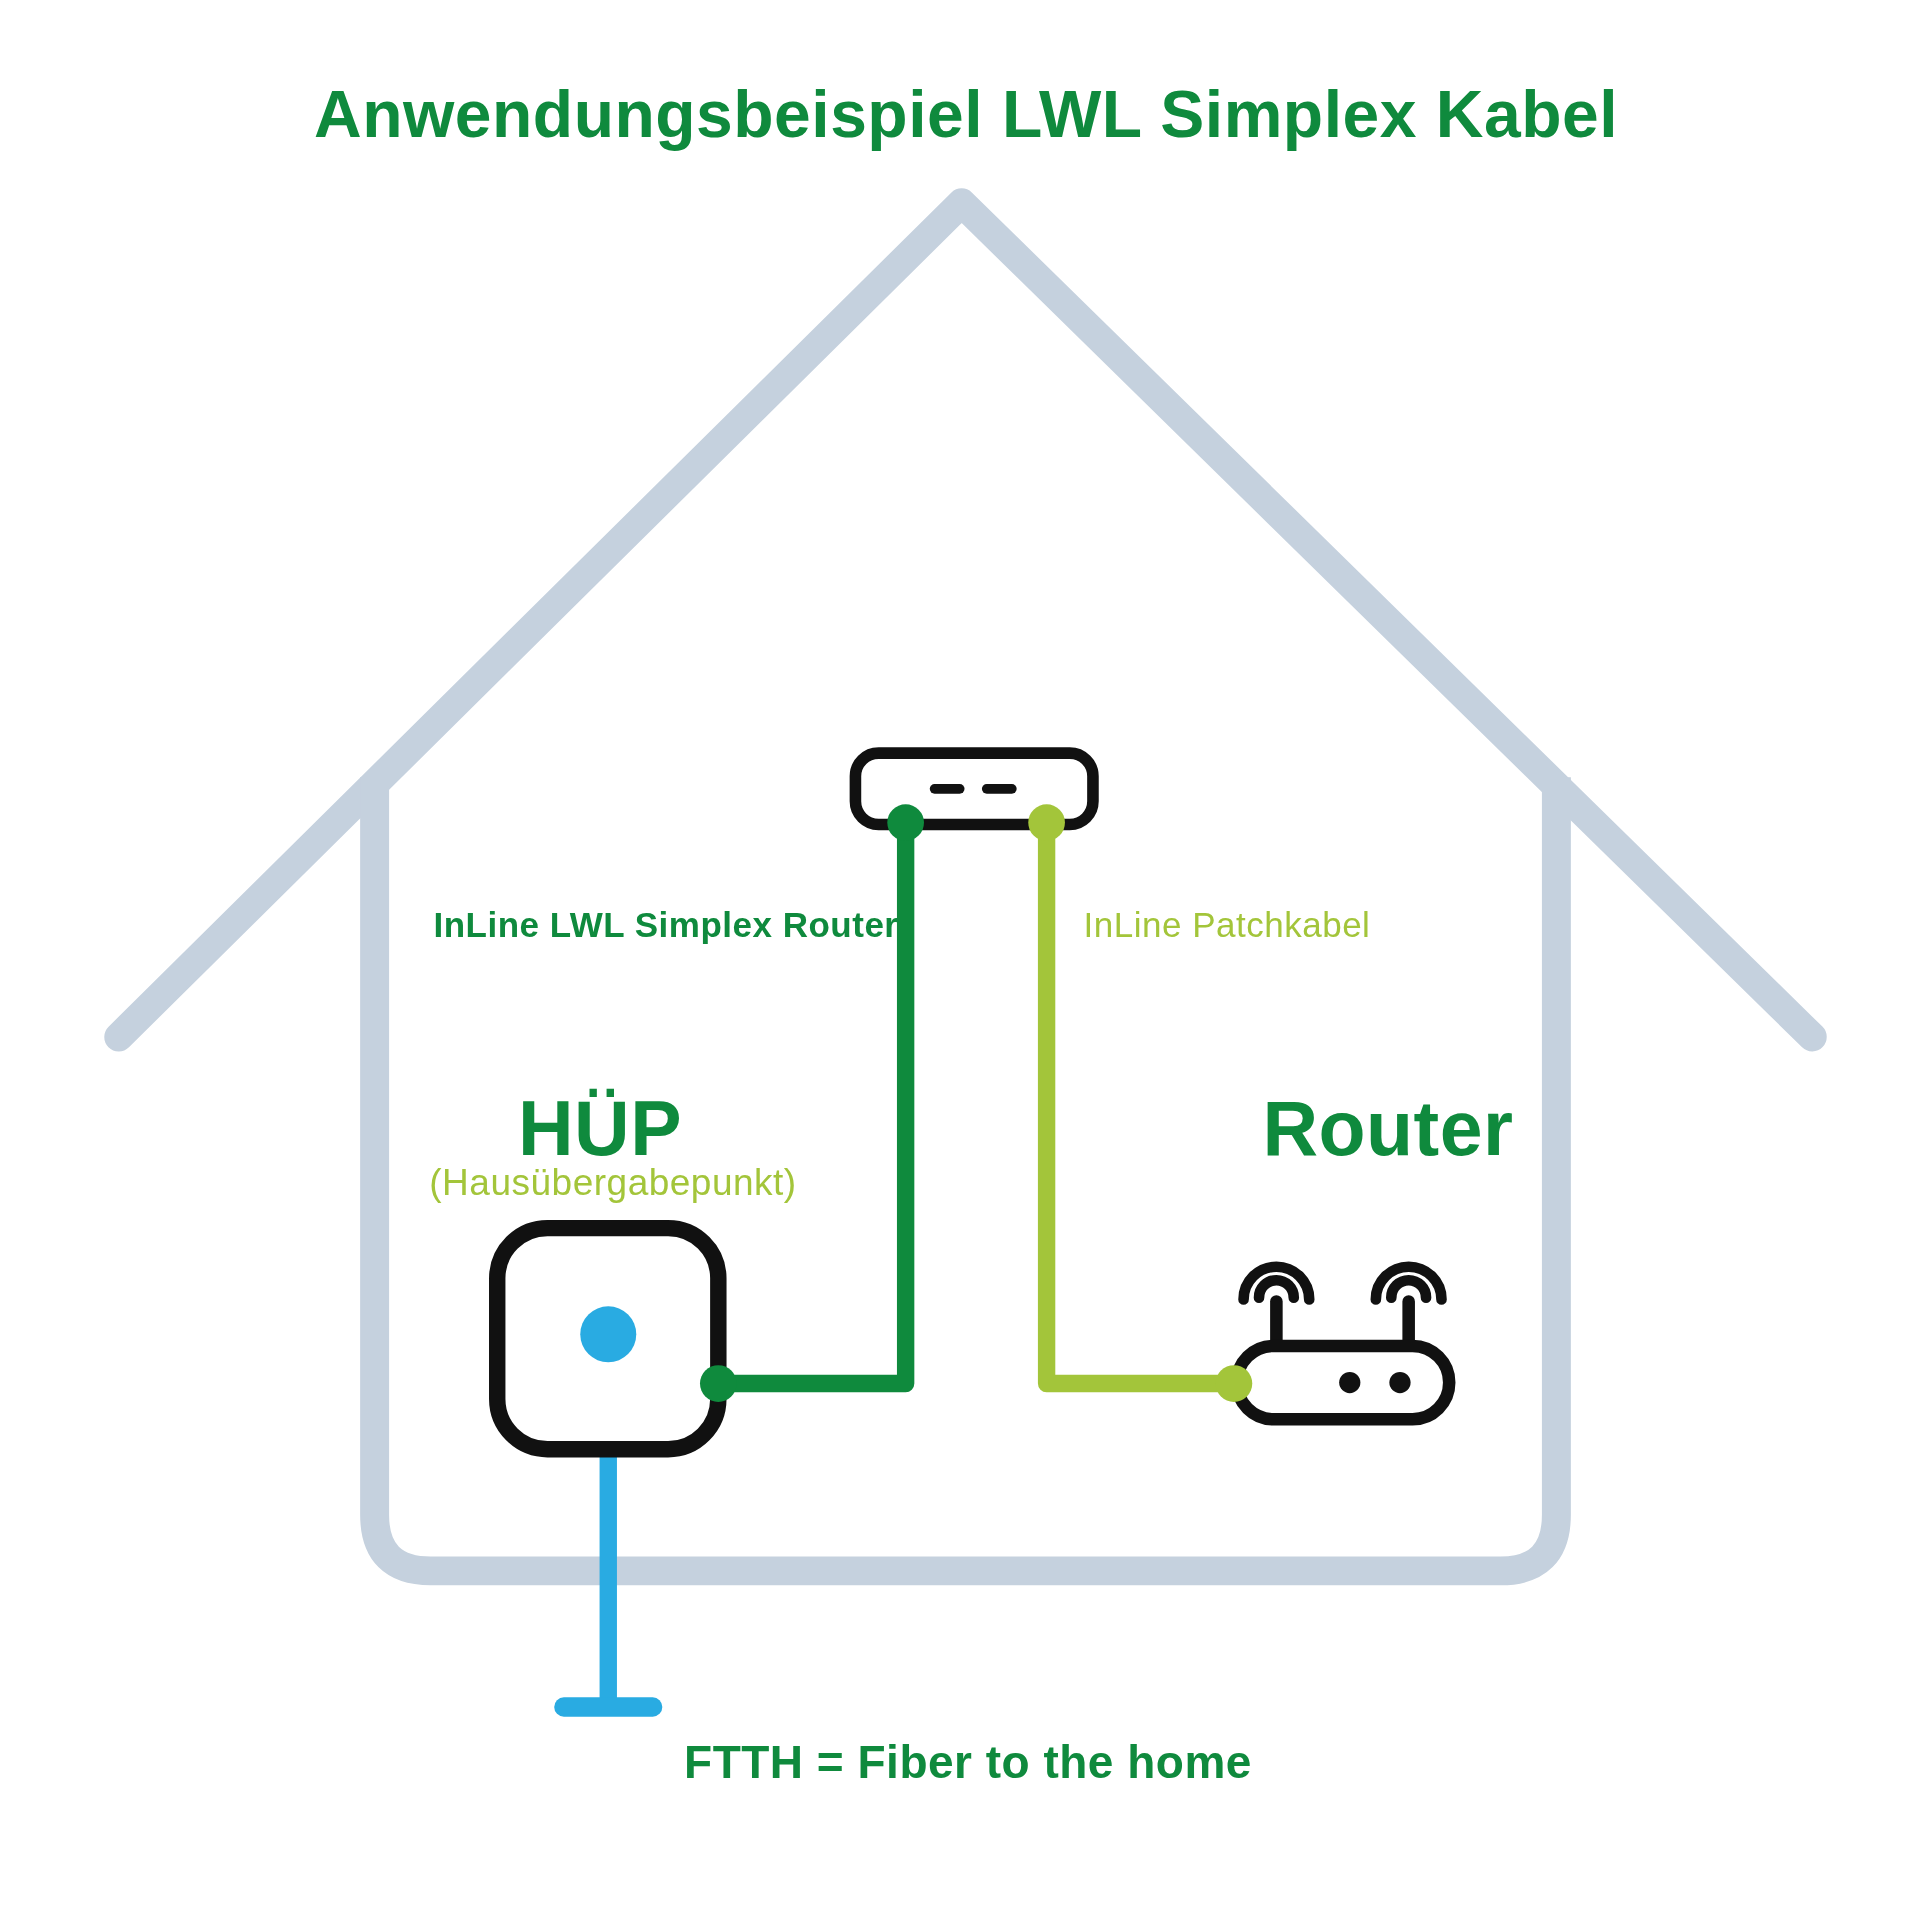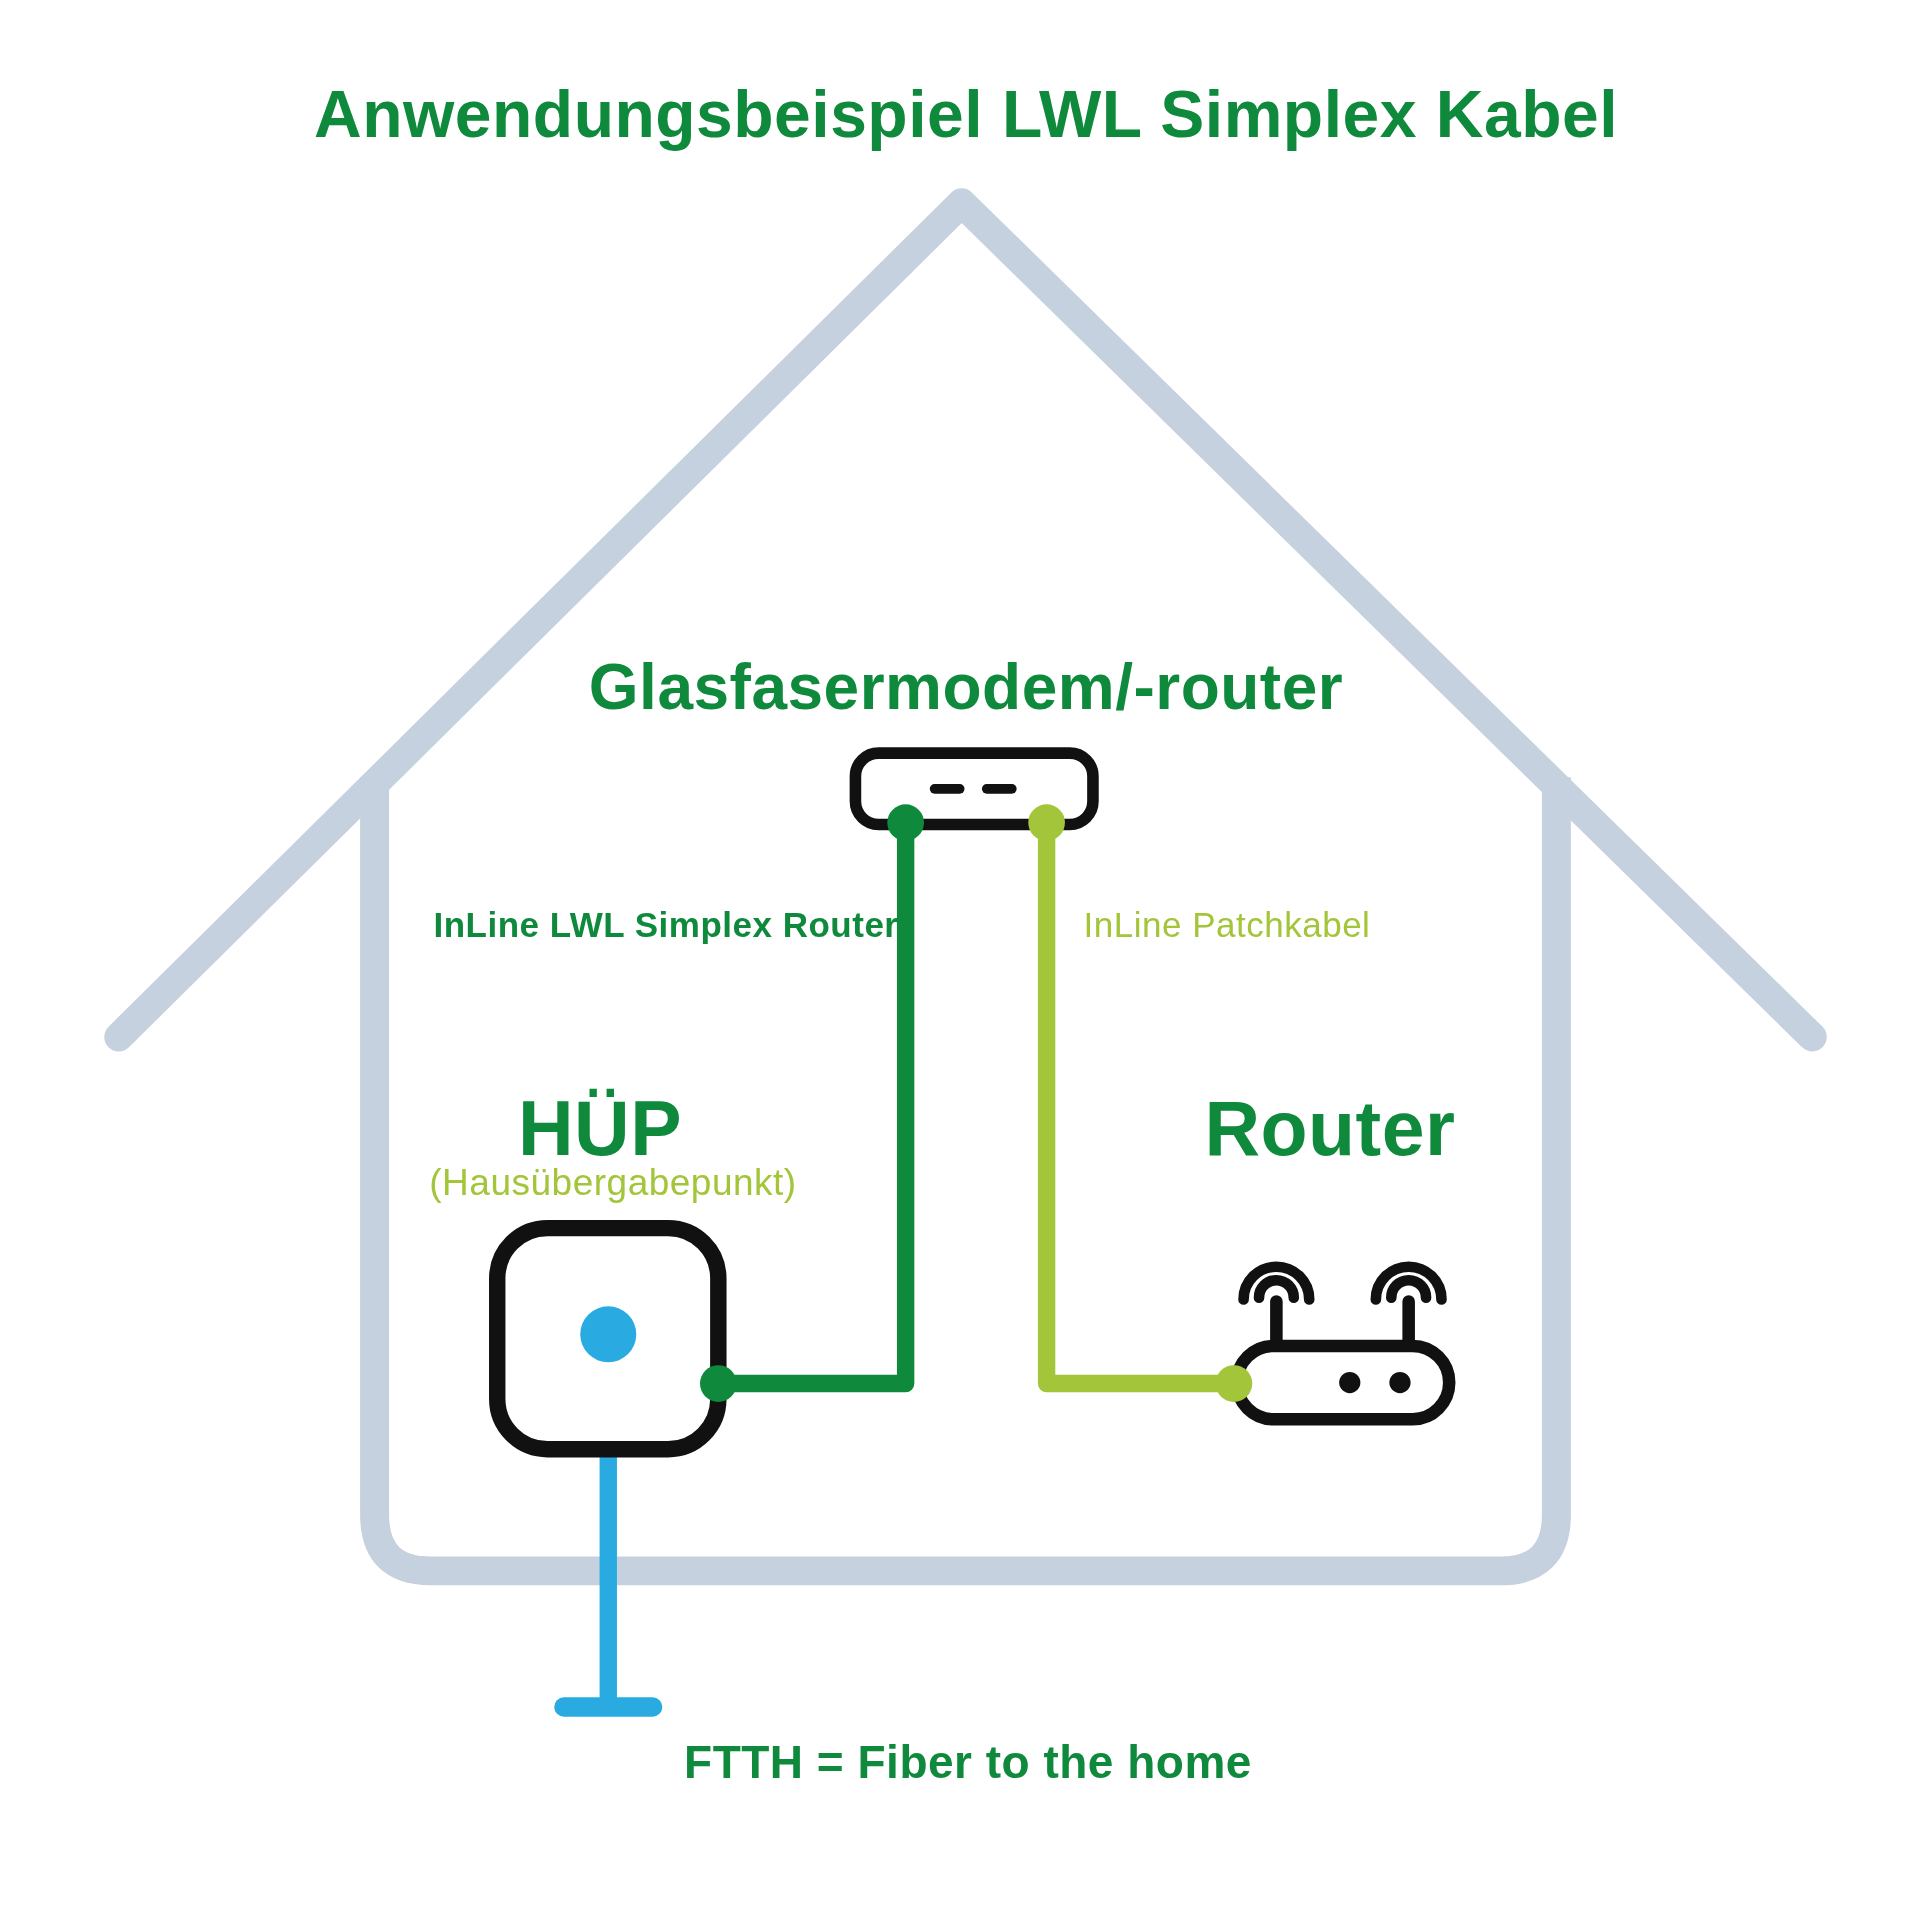--- a/index.html
+++ b/index.html
@@ -54,21 +54,21 @@
     left: 600px; top: 1128px;
     font-size: 77px; font-weight: 700;
     color: var(--dark-green);
   }
   .huep-sublabel {
     left: 613px; top: 1182px;
     font-size: 37px; font-weight: 500;
     color: var(--light-green);
   }
   .router-label {
-    left: 1330px; top: 1128px;
+    left: 1388px; top: 1128px;
     font-size: 77px; font-weight: 700;
     color: var(--dark-green);
   }
   .ftth-label {
     left: 968px; top: 1762px;
     font-size: 46px; font-weight: 700;
     color: var(--dark-green);
   }
   .ftth-sublabel {
     left: 968px; top: 1859px;
@@ -124,21 +124,20 @@
       <rect x="1281" y="1394" width="220" height="76" rx="38" fill="#ffffff" style="stroke: var(--ink);" stroke-width="13"></rect>
       <circle cx="1398" cy="1432" r="11" style="fill: var(--ink);"></circle>
       <circle cx="1450" cy="1432" r="11" style="fill: var(--ink);"></circle>
     </g>
 
     <circle cx="1278" cy="1433" r="19" style="fill: var(--light-green);"></circle>
   </svg>
 
   <div class="lbl title">Anwendungsbeispiel LWL Simplex Kabel</div>
 
-  <div class="lbl modem-label">Glasfasermodem/-router</div>
 
   <div class="lbl simplex-label">InLine LWL Simplex Router</div>
 
   <div class="lbl patch-label">InLine Patchkabel</div>
 
   <div class="lbl huep-label">HÜP</div>
   <div class="lbl huep-sublabel">(Hausübergabepunkt)</div>
 
   <div class="lbl router-label">Router</div>
 

